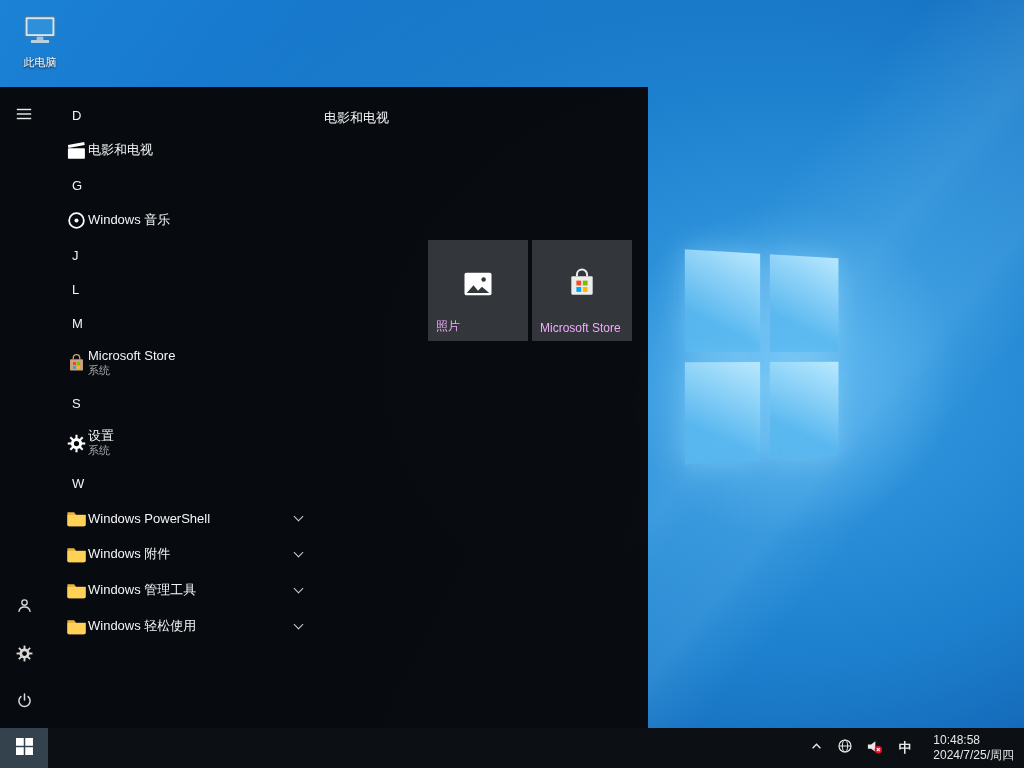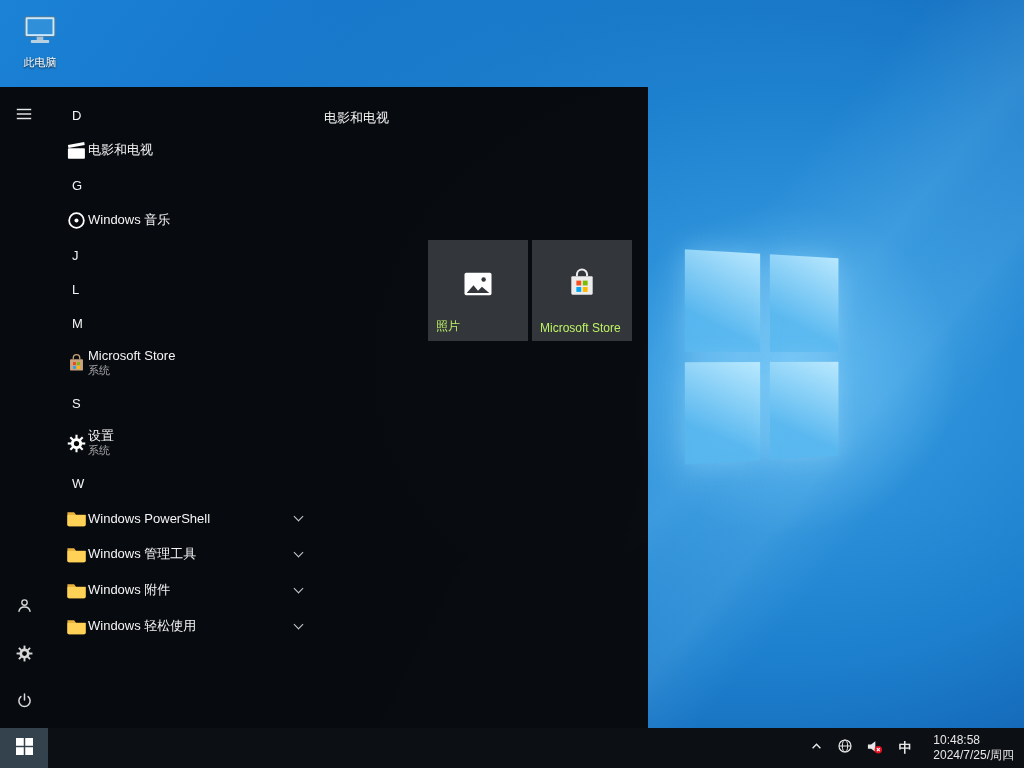--- a/index.html
+++ b/index.html
@@ -45,21 +45,21 @@
   .txt{display:flex;flex-direction:column;line-height:15px;}
   .sub{font-size:11px;color:#a6a6a6;}
   .chev{margin-left:auto;margin-right:14px;width:7px;height:7px;
     border-right:1.4px solid #cfcfcf;border-bottom:1.4px solid #cfcfcf;transform:rotate(45deg);margin-top:-3px;flex:0 0 7px;}
 
   .tiles-title{position:absolute;left:324px;top:22px;font-size:13px;cursor:pointer;}
   .tile{position:absolute;width:100px;height:101px;background:#33373c;cursor:pointer;}
   .tile.photos{left:428px;top:153px;}
   .tile.store{left:532px;top:153px;}
   .t-icn{position:absolute;left:50%;top:26px;transform:translateX(-50%);}
-  .t-lbl{position:absolute;left:8px;bottom:6px;font-size:12px;color:#bef264;white-space:nowrap;}
+  .t-lbl{position:absolute;left:8px;bottom:6px;font-size:12px;color:#f0abfc;white-space:nowrap;}
 
   
   .taskbar{position:absolute;left:0;bottom:0;width:100%;height:40px;background:#0c0f14;display:flex;align-items:stretch;z-index:5;}
   .start-btn{width:48px;display:flex;align-items:center;justify-content:center;background:#33424d;cursor:pointer;}
   .tray{margin-left:auto;display:flex;align-items:center;gap:11px;padding-right:4px;color:#e8e8e8;}
   .tray-icn{width:18px;height:40px;display:flex;justify-content:center;align-items:center;cursor:pointer;}
   .ime{font-size:13px;font-weight:bold;width:22px;text-align:center;height:40px;line-height:40px;cursor:pointer;}
   .clock{font-size:12px;line-height:15px;text-align:left;padding:0 6px;min-width:88px;cursor:pointer;align-self:center;}
 </style>
 </head>
@@ -245,32 +245,32 @@
       <span class="chev"></span>
     </div>
 
     <div class="row app">
       <span class="icn">
         <svg viewBox="0 0 24 24" width="23" height="23">
           <path fill="#e8b33c" d="M2.5 5.5h7l2 2.5h10v10.5a1.5 1.5 0 0 1-1.5 1.5H4A1.5 1.5 0 0 1 2.5 18.5z"></path>
           <path fill="#ffd257" d="M2.5 8.4h19v10.1a1.5 1.5 0 0 1-1.5 1.5H4a1.5 1.5 0 0 1-1.5-1.5z"></path>
         </svg>
       </span>
-      <span class="lbl">Windows 管理工具</span>
+      <span class="lbl">Windows 附件</span>
       <span class="chev"></span>
     </div>
 
     <div class="row app">
       <span class="icn">
         <svg viewBox="0 0 24 24" width="23" height="23">
           <path fill="#e8b33c" d="M2.5 5.5h7l2 2.5h10v10.5a1.5 1.5 0 0 1-1.5 1.5H4A1.5 1.5 0 0 1 2.5 18.5z"></path>
           <path fill="#ffd257" d="M2.5 8.4h19v10.1a1.5 1.5 0 0 1-1.5 1.5H4a1.5 1.5 0 0 1-1.5-1.5z"></path>
         </svg>
       </span>
-      <span class="lbl">Windows 附件</span>
+      <span class="lbl">Windows 管理工具</span>
       <span class="chev"></span>
     </div>
 
     <div class="row app">
       <span class="icn">
         <svg viewBox="0 0 24 24" width="23" height="23">
           <path fill="#e8b33c" d="M2.5 5.5h7l2 2.5h10v10.5a1.5 1.5 0 0 1-1.5 1.5H4A1.5 1.5 0 0 1 2.5 18.5z"></path>
           <path fill="#ffd257" d="M2.5 8.4h19v10.1a1.5 1.5 0 0 1-1.5 1.5H4a1.5 1.5 0 0 1-1.5-1.5z"></path>
         </svg>
       </span>

